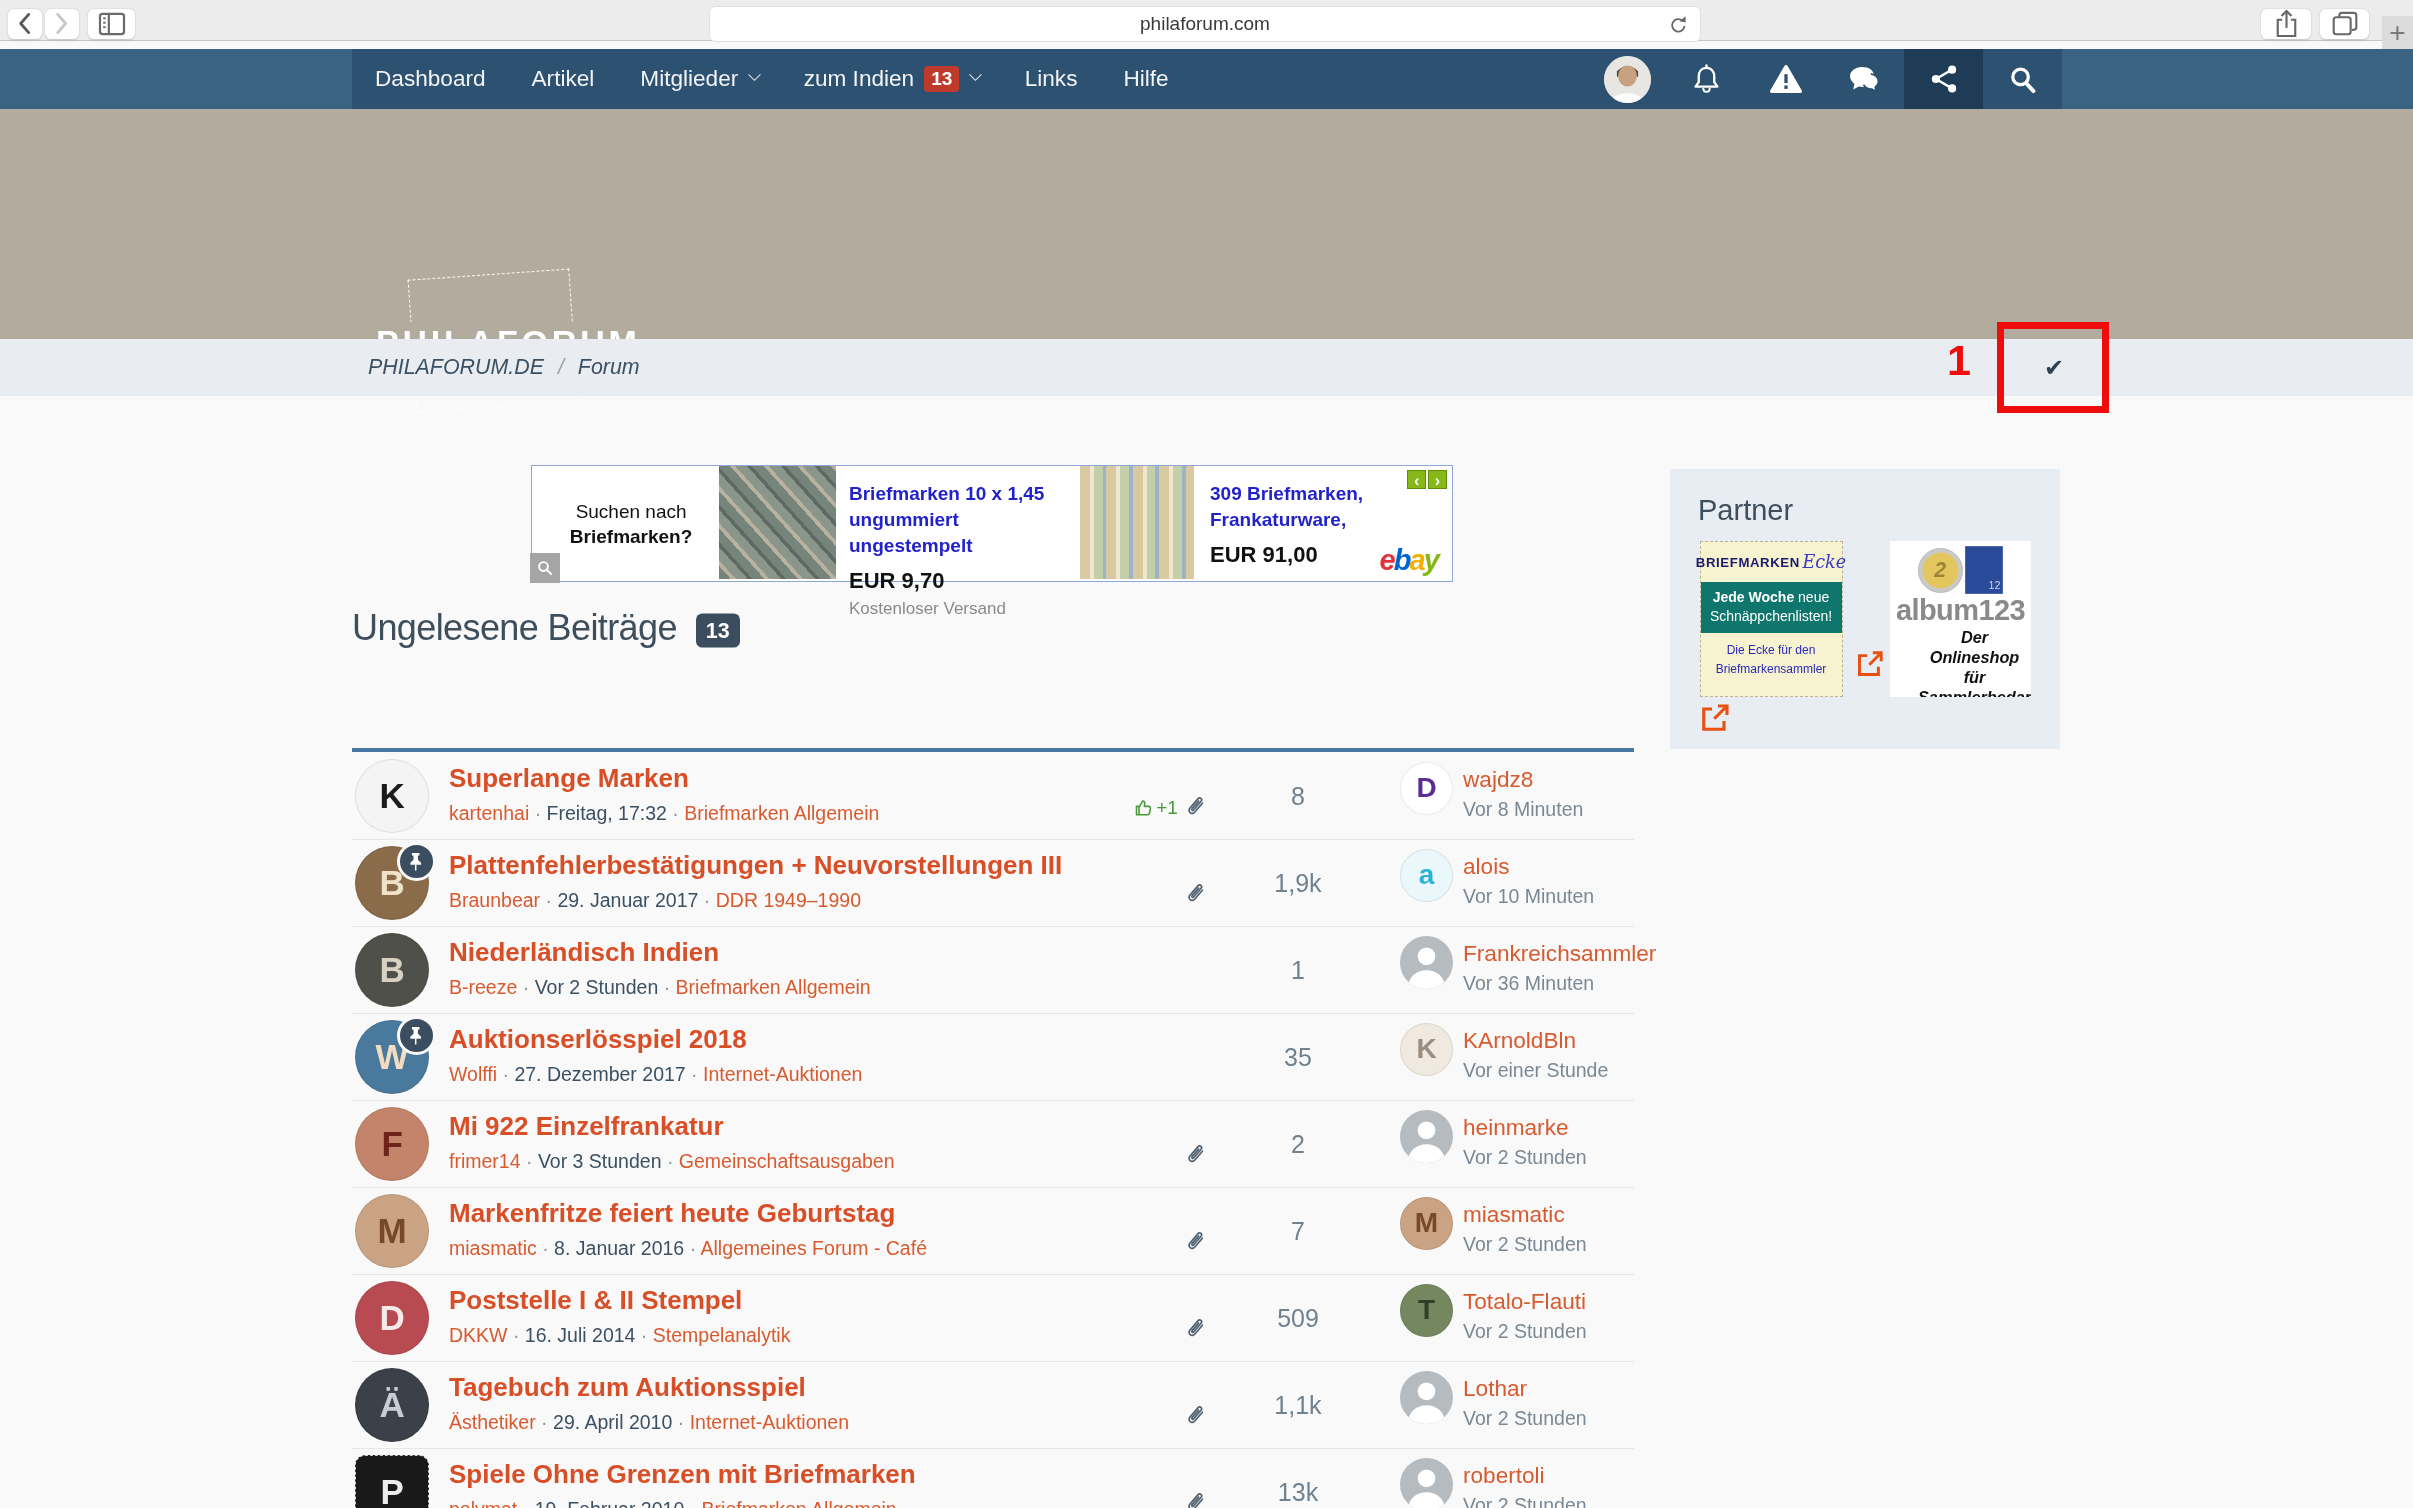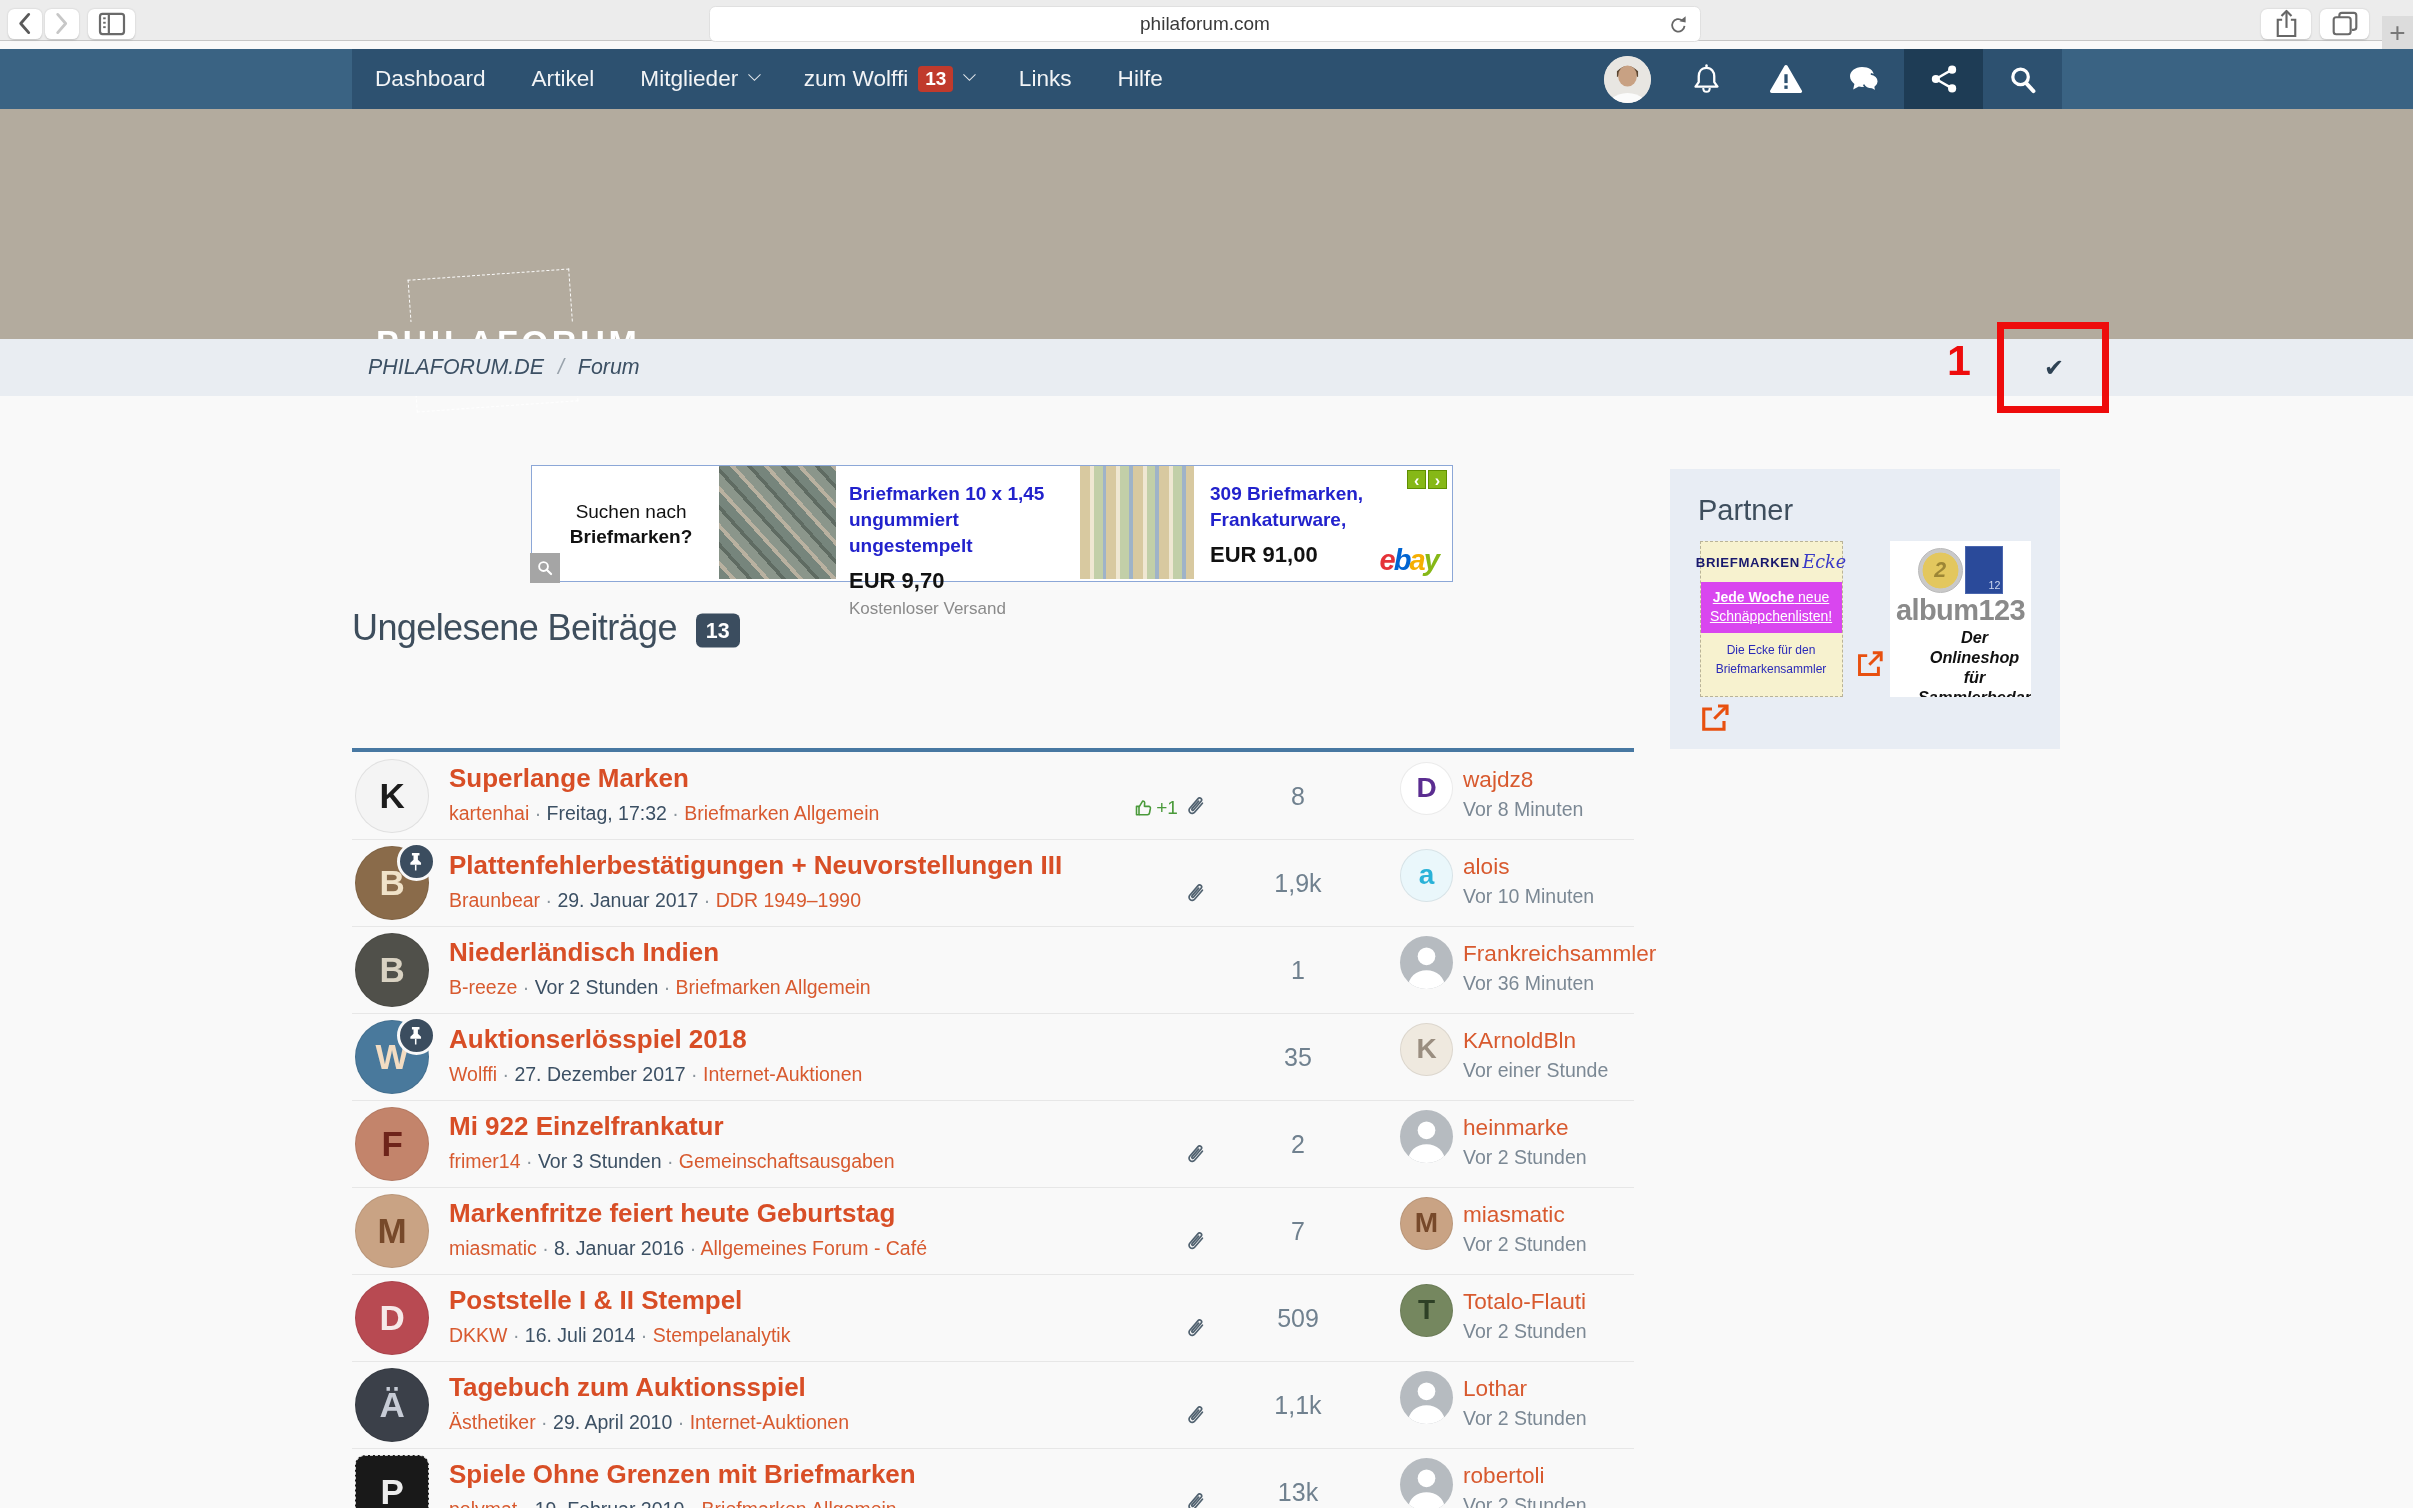--- a/index.html
+++ b/index.html
@@ -127,21 +127,21 @@
 
   
   .partner { position:absolute; left:1670px; top:469px; width:390px; height:280px; background:#e8edf4; }
   .partner-title { position:absolute; left:28px; top:25px; font-size:29px; font-weight:300; color:#3e4e5d; }
   .banner1 { position:absolute; left:29.5px; top:72px; width:143px; height:156px; background:#f7f2cf;
              border:1.9px dashed #b9b398; cursor:pointer; }
   .b1-head { height:40px; display:flex; align-items:center; justify-content:center; }
   .b1-brand { font-size:13.2px; font-weight:bold; color:#1a1a6e; letter-spacing:0.6px; }
   .b1-ecke { font-family:"DejaVu Serif","Liberation Serif",serif; font-style:italic; font-size:17.6px;
              color:#3a3ac8; margin-left:2.5px; }
-  .b1-band { background:#d946ef; color:#fff; text-align:center; padding:6.3px 2.5px; font-size:14px; line-height:19px;text-decoration:underline; }
+  .b1-band { background:#0f766e; color:#fff; text-align:center; padding:6.3px 2.5px; font-size:14px; line-height:19px; }
   .b1-band b { font-weight:bold; }
   .b1-foot { text-align:center; font-size:12px; color:#2a2ab8; line-height:19px; padding-top:8.8px; }
   .banner2 { position:absolute; left:220px; top:72px; width:141px; height:156px; background:#fff;
              text-align:center; cursor:pointer; overflow:hidden; }
   .b2-media { display:flex; align-items:center; justify-content:center; gap:2.5px; padding-top:5px; }
   .b2-coin { width:45px; height:45px; border-radius:50%; background:radial-gradient(circle at 50% 50%, #e3c75e 58%, #c9c9c9 60%);
              border:1.3px solid #b9b9b9; display:flex; align-items:center; justify-content:center;
              font-size:21.4px; color:rgba(120,100,30,.65); font-weight:bold; font-style:italic; }
   .b2-stamp { width:38px; height:48px; background:#2a4a9a; color:#cdd8f0; font-size:10.7px; display:flex;
               align-items:flex-end; justify-content:flex-end; padding:1.9px; border:1.9px solid #4a66ae; }
@@ -210,21 +210,21 @@
             <span>Dashboard</span>
           </div>
         <div class="nav-item">
             <span>Artikel</span>
           </div>
         <div class="nav-item">
             <span>Mitglieder</span>
             <span class="nav-chevron"></span>
           </div>
         <div class="nav-item">
-            <span>zum Wolffi</span>
+            <span>zum Indien</span>
             <span class="nav-badge">13</span>
             <span class="nav-chevron"></span>
           </div>
         <div class="nav-item">
             <span>Links</span>
           </div>
         <div class="nav-item">
             <span>Hilfe</span>
           </div>
       </div>

